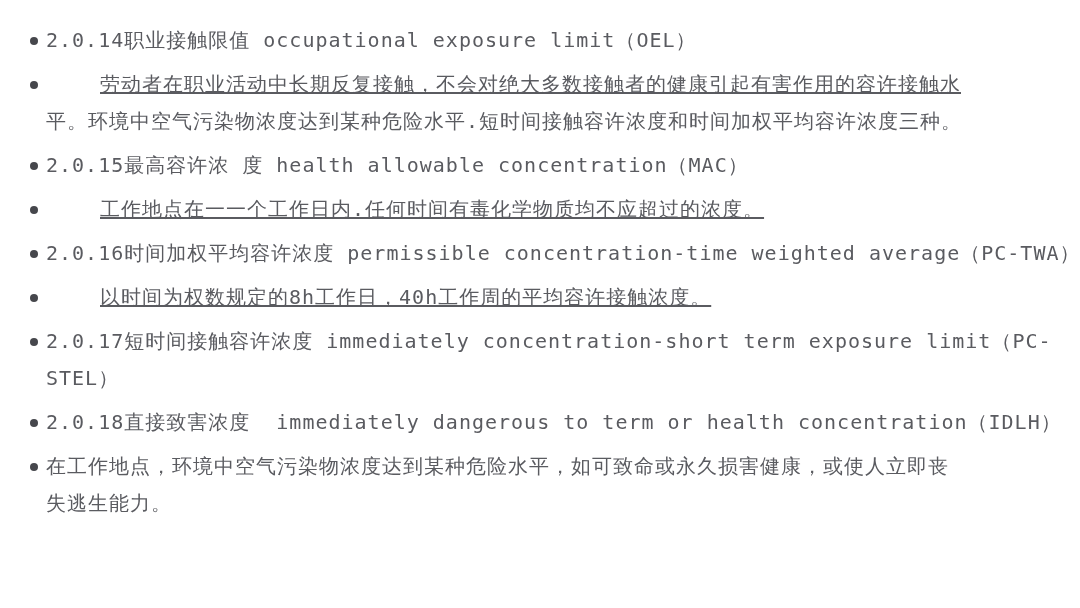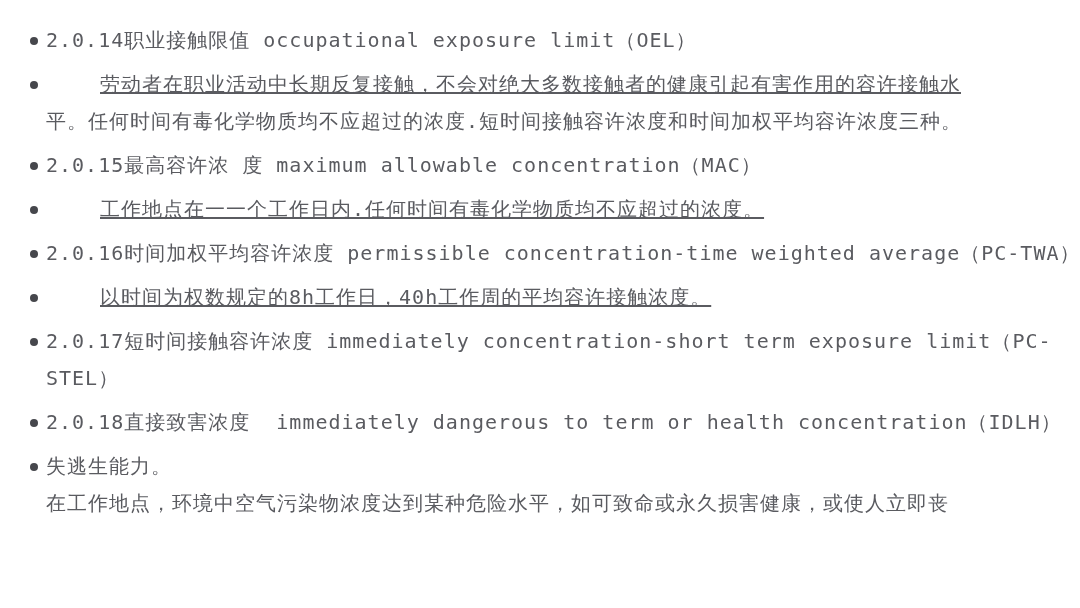--- a/index.html
+++ b/index.html
@@ -60,28 +60,28 @@
     <span class="bullet"></span>
     <div class="text">
           <div class="line">2.0.14职业接触限值 occupational exposure limit（OEL）</div>
         </div>
   </div>
 
   <div class="item">
     <span class="bullet"></span>
     <div class="text">
           <div class="line lead-indent">劳动者在职业活动中长期反复接触，不会对绝大多数接触者的健康引起有害作用的容许接触水</div>
-          <div class="line">平。任何时间有毒化学物质均不应超过的浓度.短时间接触容许浓度和时间加权平均容许浓度三种。</div>
+          <div class="line">平。环境中空气污染物浓度达到某种危险水平.短时间接触容许浓度和时间加权平均容许浓度三种。</div>
         </div>
   </div>
 
   <div class="item">
     <span class="bullet"></span>
     <div class="text">
-          <div class="line">2.0.15最高容许浓 度 maximum allowable concentration（MAC）</div>
+          <div class="line">2.0.15最高容许浓 度 health allowable concentration（MAC）</div>
         </div>
   </div>
 
   <div class="item">
     <span class="bullet"></span>
     <div class="text">
           <div class="line lead-indent">工作地点在一一个工作日内.任何时间有毒化学物质均不应超过的浓度。</div>
         </div>
   </div>
 
@@ -111,18 +111,18 @@
   <div class="item">
     <span class="bullet"></span>
     <div class="text">
           <div class="line">2.0.18直接致害浓度  immediately dangerous to term or health concentration（IDLH）</div>
         </div>
   </div>
 
   <div class="item">
     <span class="bullet"></span>
     <div class="text">
+          <div class="line">在工作地点，环境中空气污染物浓度达到某种危险水平，如可致命或永久损害健康，或使人立即丧</div>
           <div class="line">失逃生能力。</div>
-          <div class="line">在工作地点，环境中空气污染物浓度达到某种危险水平，如可致命或永久损害健康，或使人立即丧</div>
         </div>
   </div>
 </div>
 </div>
 
 </body></html>

